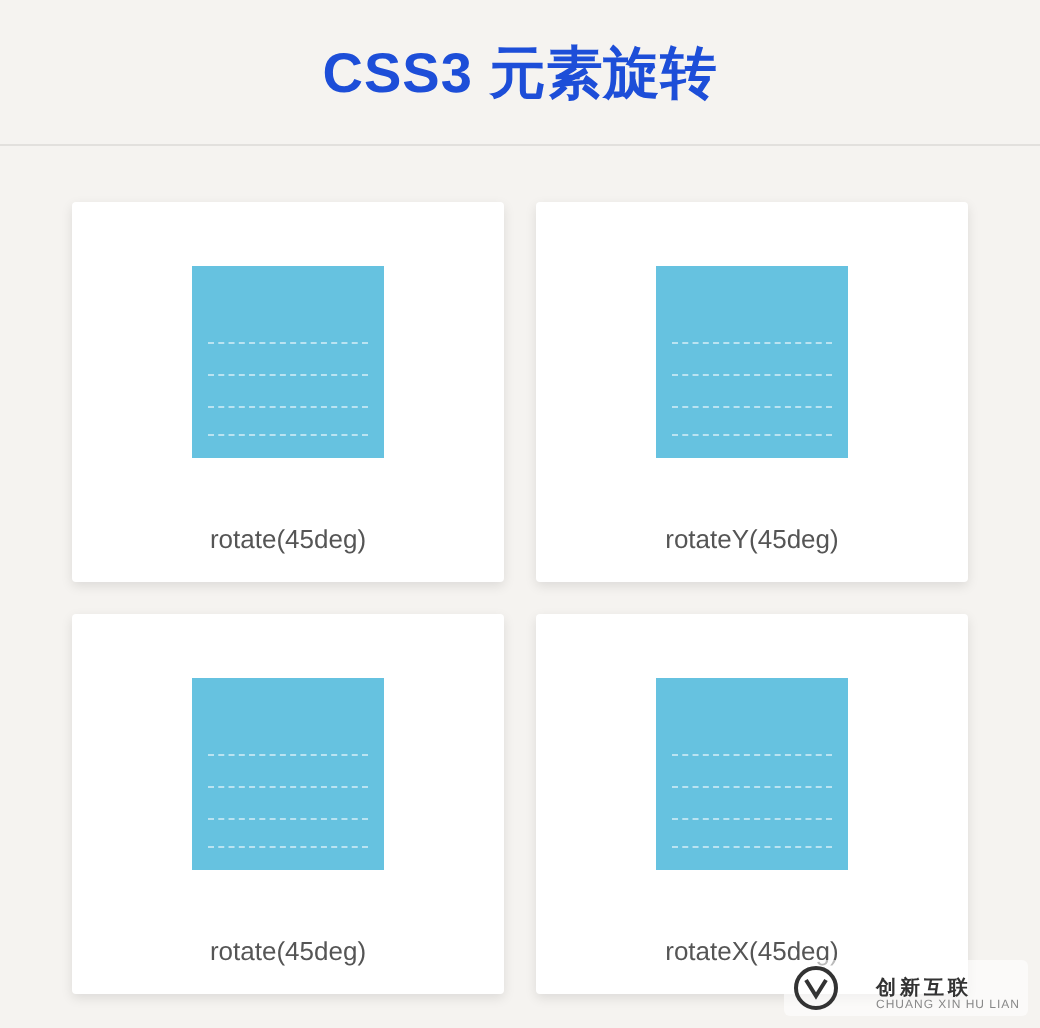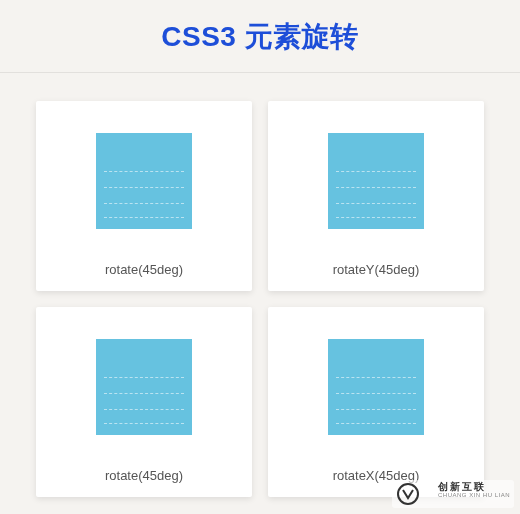--- a/index.html
+++ b/index.html
@@ -72,21 +72,21 @@
     margin-top: auto;
     font-size: 13px;
     color: #555;
     text-align: center;
   }
   .watermark {
     position: absolute;
     right: 6px;
     bottom: 6px;
     display: flex;
-    align-items: flex-start;
+    align-items: flex-end;
     gap: 18px;
     background: rgba(255,255,255,0.6);
     padding: 2px 4px;
     border-radius: 3px;
   }
   .wm-icon {
     width: 24px;
     height: 24px;
     position: relative;
     display: flex;

